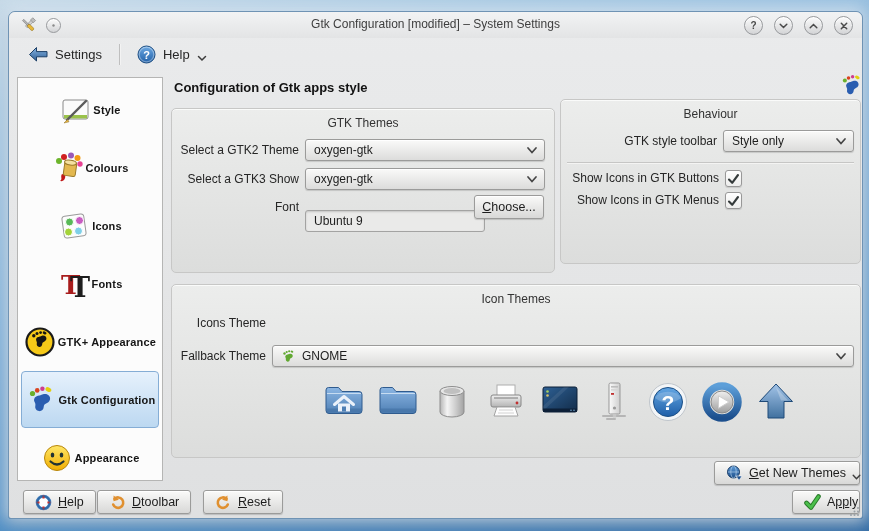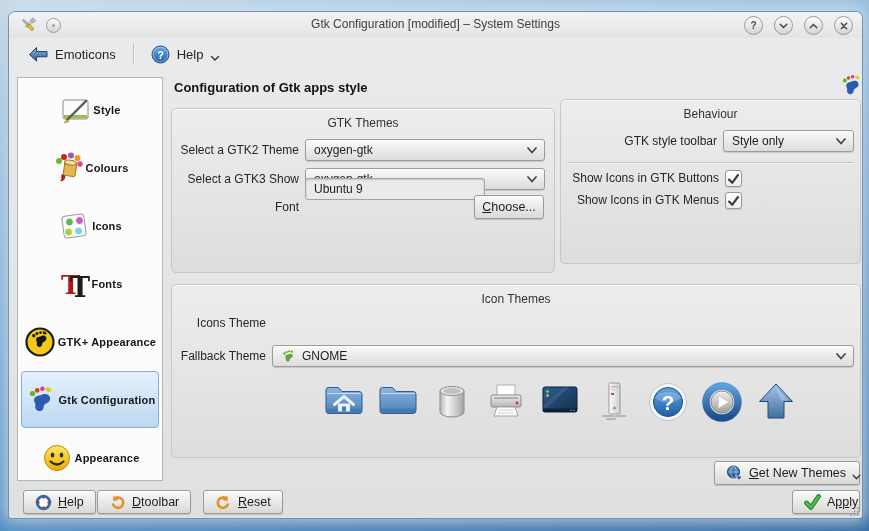--- a/index.html
+++ b/index.html
@@ -114,21 +114,21 @@
         <svg width="20" height="17" viewBox="0 0 20 17">
           <defs>
               <linearGradient id="gov" x1="0" y1="0" x2="0" y2="1">
             <stop offset="0" stop-color="#86b4e2"></stop>
                 <stop offset="1" stop-color="#2f5f96"></stop>
               </linearGradient>
             </defs>
           <path d="M8.5 1.5 1.5 8.5l7 6.5v-4.2H19v-5.2H8.5Z" fill="url(#gov)" stroke="#1c3f66" stroke-linejoin="round"></path>
         </svg>
       </span>
-      <span>Emoticons</span>
+      <span>Settings</span>
     </div>
     <div class="tsep"></div>
     <div class="toolbtn">
       <span>
         <svg width="19" height="19" viewBox="0 0 19 19">
           <defs>
               <linearGradient id="ghq" x1="0" y1="0" x2="0" y2="1">
             <stop offset="0" stop-color="#6fabe4"></stop>
                 <stop offset="1" stop-color="#1f5fa8"></stop>
               </linearGradient>
@@ -274,21 +274,21 @@
     <div class="combo" style="left:133px;top:59px;width:240px;">
       <span>oxygen-gtk</span>
       <span class="chev">
         <svg width="12" height="9" viewBox="0 0 12 9">
             <path d="M2 2 6 6.5 10 2" fill="none" stroke="#454545" stroke-width="1.7" stroke-linecap="round"></path>
           </svg>
       </span>
     </div>
 
     <div class="r-label" style="left:2px;top:87px;width:125px;">Font</div>
-    <div class="textfield" style="left:133px;top:69px;width:180px;">
+    <div class="textfield" style="left:133px;top:101px;width:180px;">
       <span>Ubuntu 9</span>
     </div>
     <div class="btn" style="left:302px;top:86px;width:70px;justify-content:center;">
       <span><span class="u">C</span><span>hoose...</span></span>
     </div>
   </div>
 
   <div class="groupbox" style="left:551px;top:87px;width:299px;height:163px;">
     <div class="gb-title">Behaviour</div>
 

